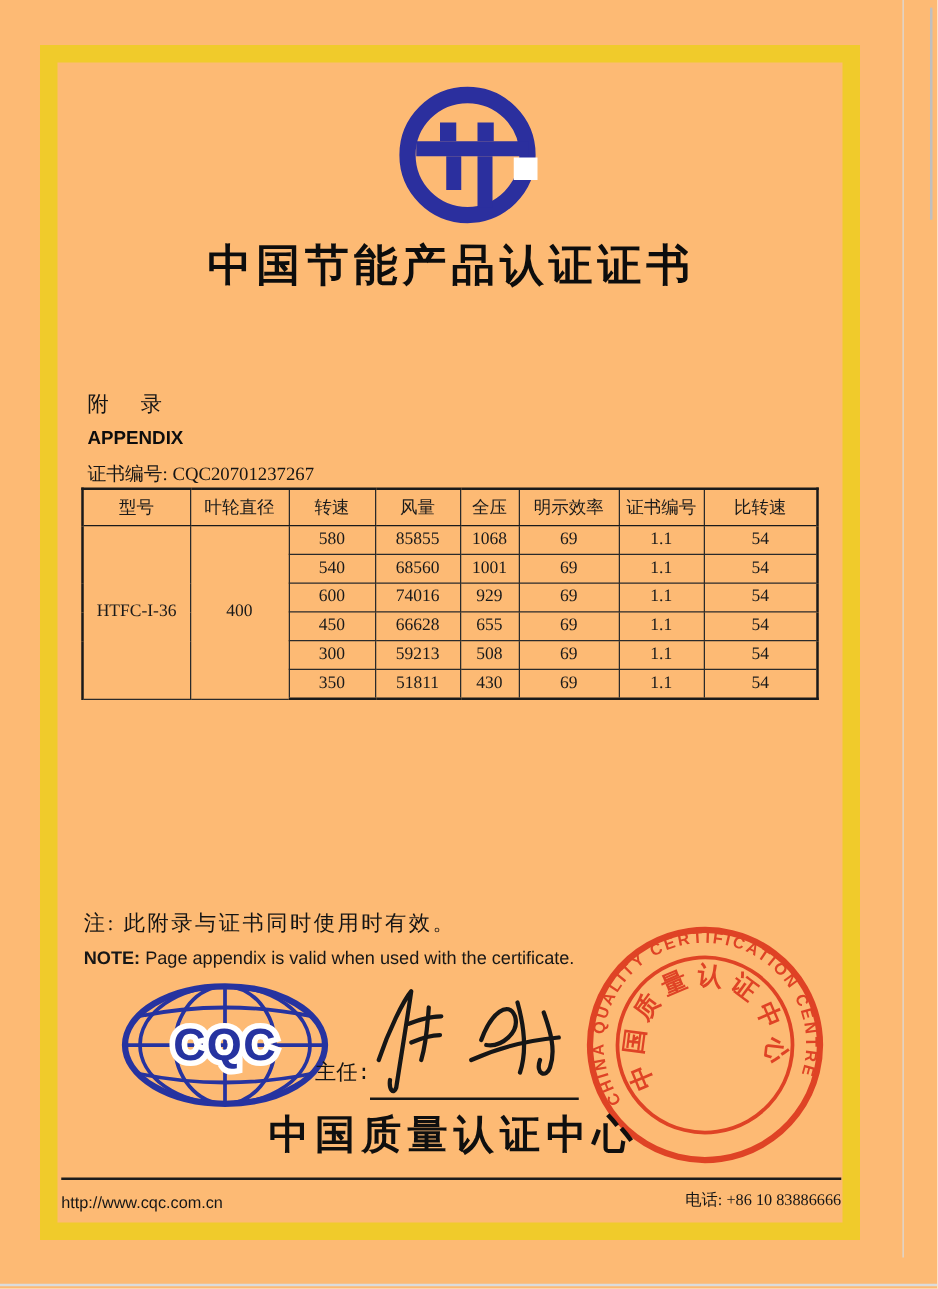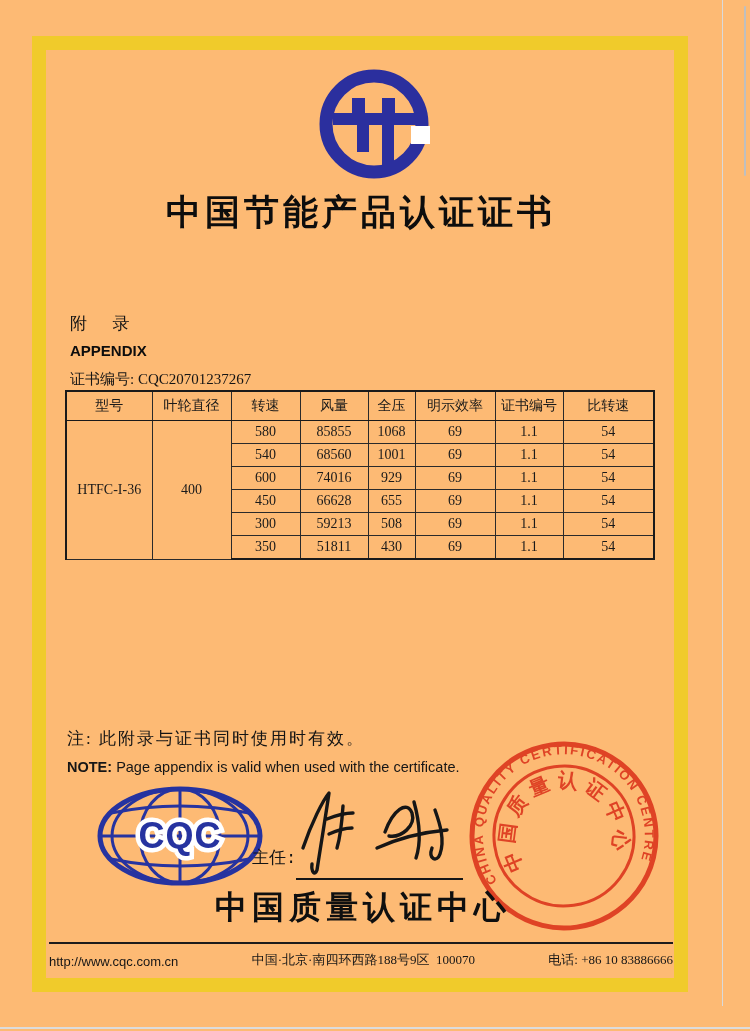--- a/index.html
+++ b/index.html
@@ -216,17 +216,16 @@
         <textPath href="#sealInnerPath" startOffset="50%" text-anchor="middle">中国质量认证中心</textPath>
       </text>
     </g>
   </svg>
 
   <div class="org-name">中国质量认证中心</div>
 
   <div class="footer-rule"></div>
   <div class="footer">
     <span class="url">http://www.cqc.com.cn</span>
-    <span class="addr">中国·北京·南四环西路188号9区  100070</span>
     <span class="tel">电话: +86 10 83886666</span>
   </div>
 
 </div>
 
 </body></html>

